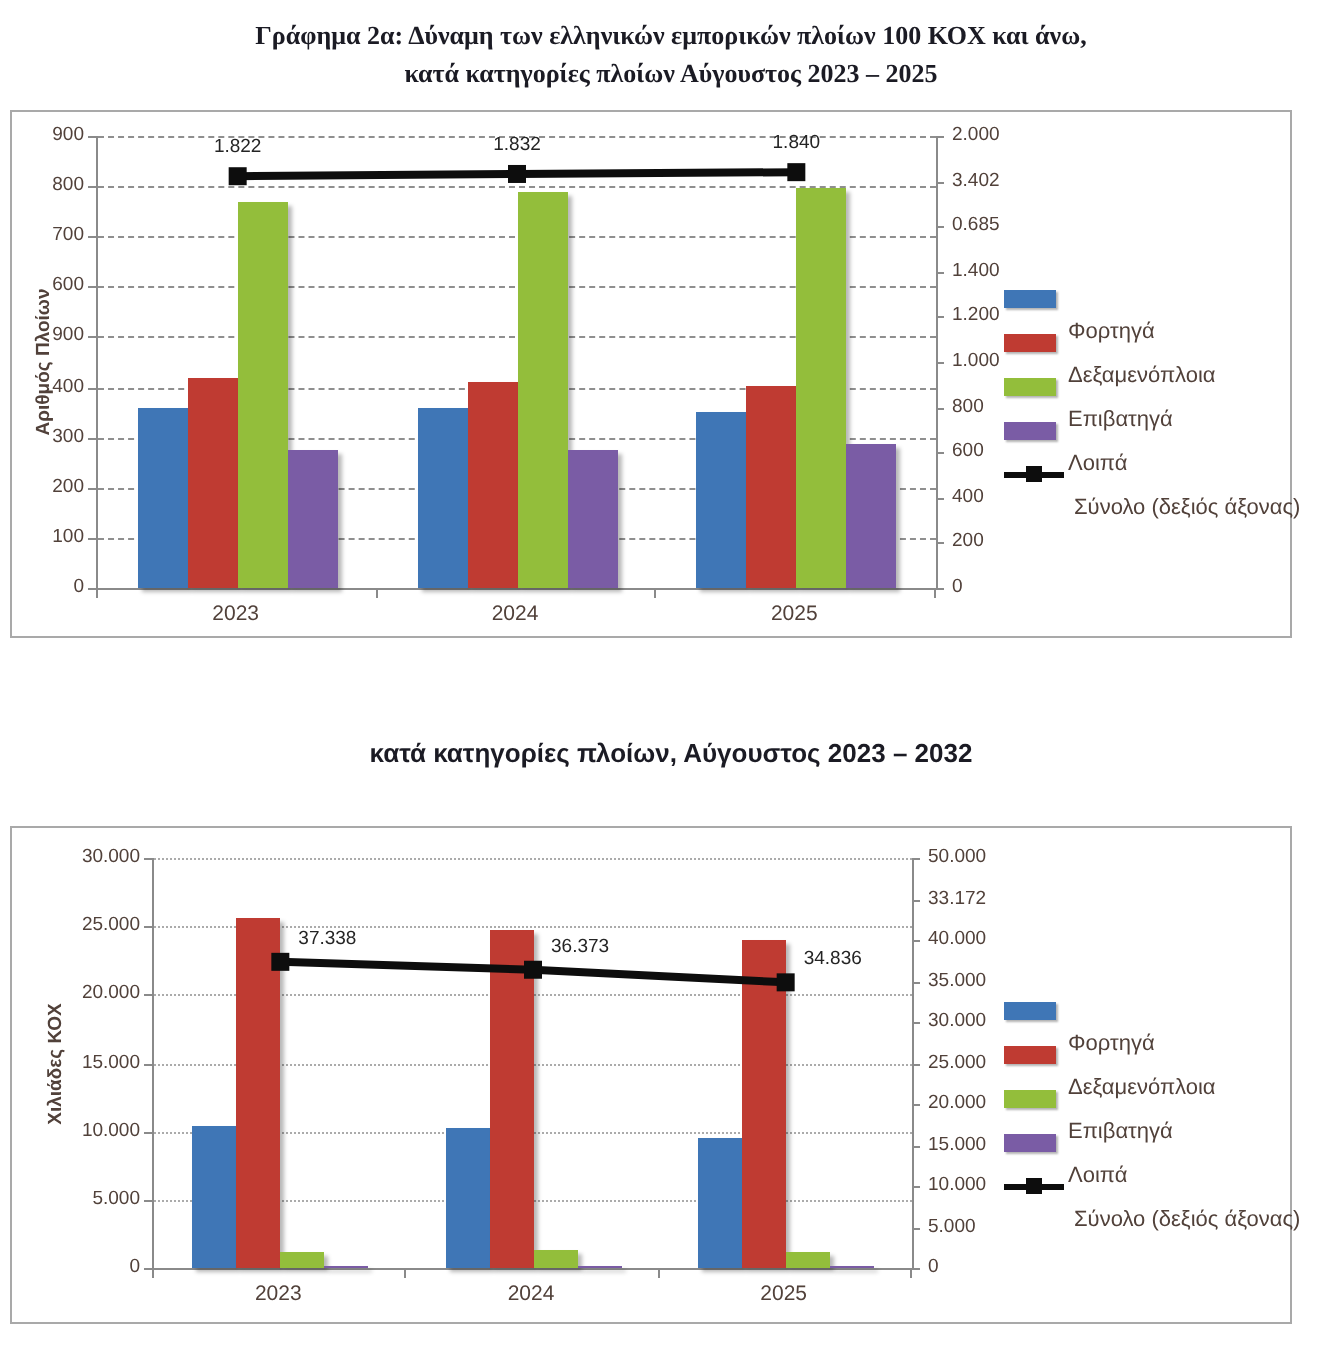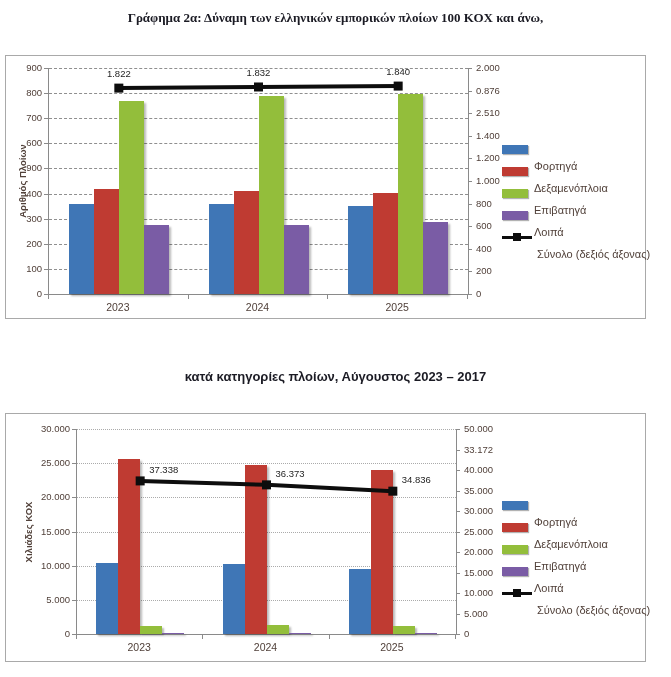--- a/index.html
+++ b/index.html
@@ -50,20 +50,21 @@
   .lsw-line{display:inline-block;position:relative;width:30px;height:9px;margin-right:5px;flex:none;}
   .lsw-line .l{position:absolute;left:0;top:3px;width:30px;height:3px;}
   .lsw-line .s{position:absolute;left:11px;top:0;width:8px;height:8px;}
   .legend-text{font-size:11px;color:var(--ticktext);white-space:nowrap;margin-top:33px;}
 </style>
 </head>
 <body>
 
 <div class="chart-title" id="title1">
   <div>Γράφημα 2α: Δύναμη των ελληνικών εμπορικών πλοίων 100 ΚΟΧ και άνω,</div>
+  <div>κατά κατηγορίες πλοίων Αύγουστος 2023 – 2025</div>
 </div>
 
 <div class="chart-box" id="chart1">
     <div class="plot" style="left: 42px; top: 12px; width: 419px; height: 226px; text-align: right;">
       <div class="grid dashed" style="top: 200.889px;"></div>
       <div class="grid dashed" style="top: 175.778px;"></div>
       <div class="grid dashed" style="top: 150.667px;"></div>
       <div class="grid dashed" style="top: 125.556px;"></div>
       <div class="grid dashed" style="top: 100.444px;"></div>
       <div class="grid dashed" style="top: 75.3333px;"></div>
@@ -121,23 +122,23 @@
     <div class="tick-label right-tick" style="left: 470px; top: 164.2px;">600</div>
     <div class="tickmark" style="left: 462px; top: 170.2px; width: 4px;"></div>
     <div class="tick-label right-tick" style="left: 470px; top: 141.6px;">800</div>
     <div class="tickmark" style="left: 462px; top: 147.6px; width: 4px;"></div>
     <div class="tick-label right-tick" style="left: 470px; top: 119px;">1.000</div>
     <div class="tickmark" style="left: 462px; top: 125px; width: 4px;"></div>
     <div class="tick-label right-tick" style="left: 470px; top: 96.4px;">1.200</div>
     <div class="tickmark" style="left: 462px; top: 102.4px; width: 4px;"></div>
     <div class="tick-label right-tick" style="left: 470px; top: 73.8px;">1.400</div>
     <div class="tickmark" style="left: 462px; top: 79.8px; width: 4px;"></div>
-    <div class="tick-label right-tick" style="left: 470px; top: 51.2px;">2.510</div>
+    <div class="tick-label right-tick" style="left: 470px; top: 51.2px;">0.685</div>
     <div class="tickmark" style="left: 462px; top: 57.2px; width: 4px;"></div>
-    <div class="tick-label right-tick" style="left: 470px; top: 28.6px;">0.876</div>
+    <div class="tick-label right-tick" style="left: 470px; top: 28.6px;">3.402</div>
     <div class="tickmark" style="left: 462px; top: 34.6px; width: 4px;"></div>
     <div class="tick-label right-tick" style="left: 470px; top: 6px;">2.000</div>
     <div class="tickmark" style="left: 462px; top: 12px; width: 4px;"></div>
     <div class="tickmark-v" style="left: 42px; top: 239px;"></div>
     <div class="tickmark-v" style="left: 181.667px; top: 239px;"></div>
     <div class="tickmark-v" style="left: 321.333px; top: 239px;"></div>
     <div class="tickmark-v" style="left: 461px; top: 239px;"></div>
     <div class="cat-label" style="left: 81.8333px; top: 245px;">2023</div>
     <div class="cat-label" style="left: 221.5px; top: 245px;">2024</div>
     <div class="cat-label" style="left: 361.167px; top: 245px;">2025</div>
@@ -163,21 +164,21 @@
         <span class="lsw-line">
           <i class="l" style="background: rgb(13, 13, 13);"></i>
           <i class="s" style="background: rgb(13, 13, 13);"></i>
         </span>
         <span class="legend-text">Σύνολο (δεξιός άξονας)</span>
       </div>
     </div>
   </div>
 
 <div class="chart-title" id="title2">
-  <div>κατά κατηγορίες πλοίων, Αύγουστος 2023 – 2017</div>
+  <div>κατά κατηγορίες πλοίων, Αύγουστος 2023 – 2032</div>
 </div>
 
 <div class="chart-box" id="chart2">
     <div class="plot" style="left: 70px; top: 15px; width: 379px; height: 205px;">
       <div class="grid dotted" style="top: 170.833px;"></div>
       <div class="grid dotted" style="top: 136.667px;"></div>
       <div class="grid dotted" style="top: 102.5px;"></div>
       <div class="grid dotted" style="top: 68.3333px;"></div>
       <div class="grid dotted" style="top: 34.1667px;"></div>
       <div class="grid dotted" style="top: 0px;"></div>

